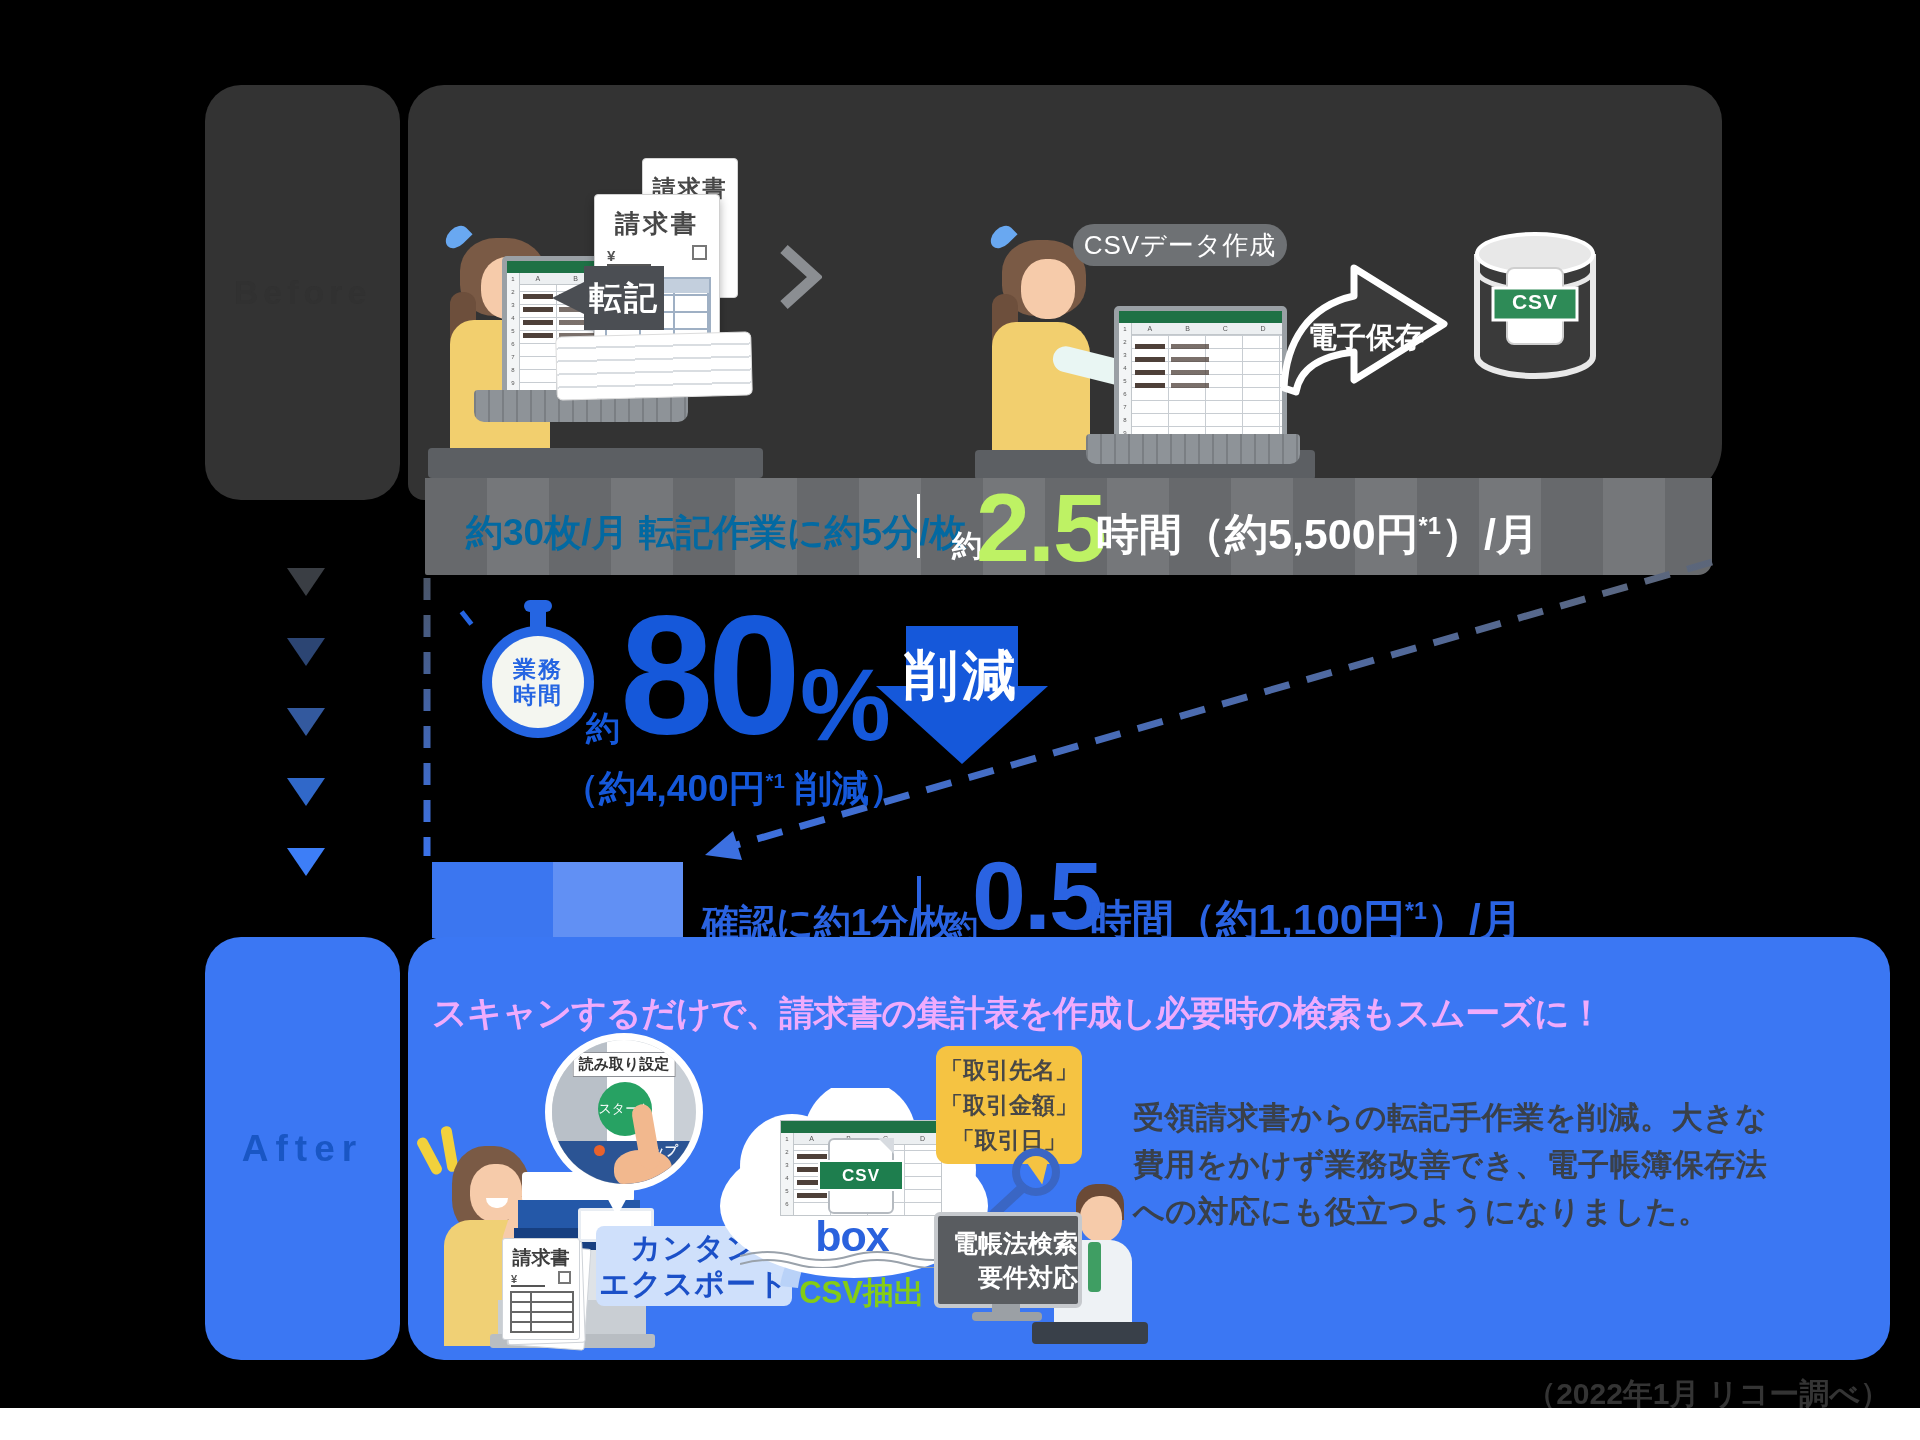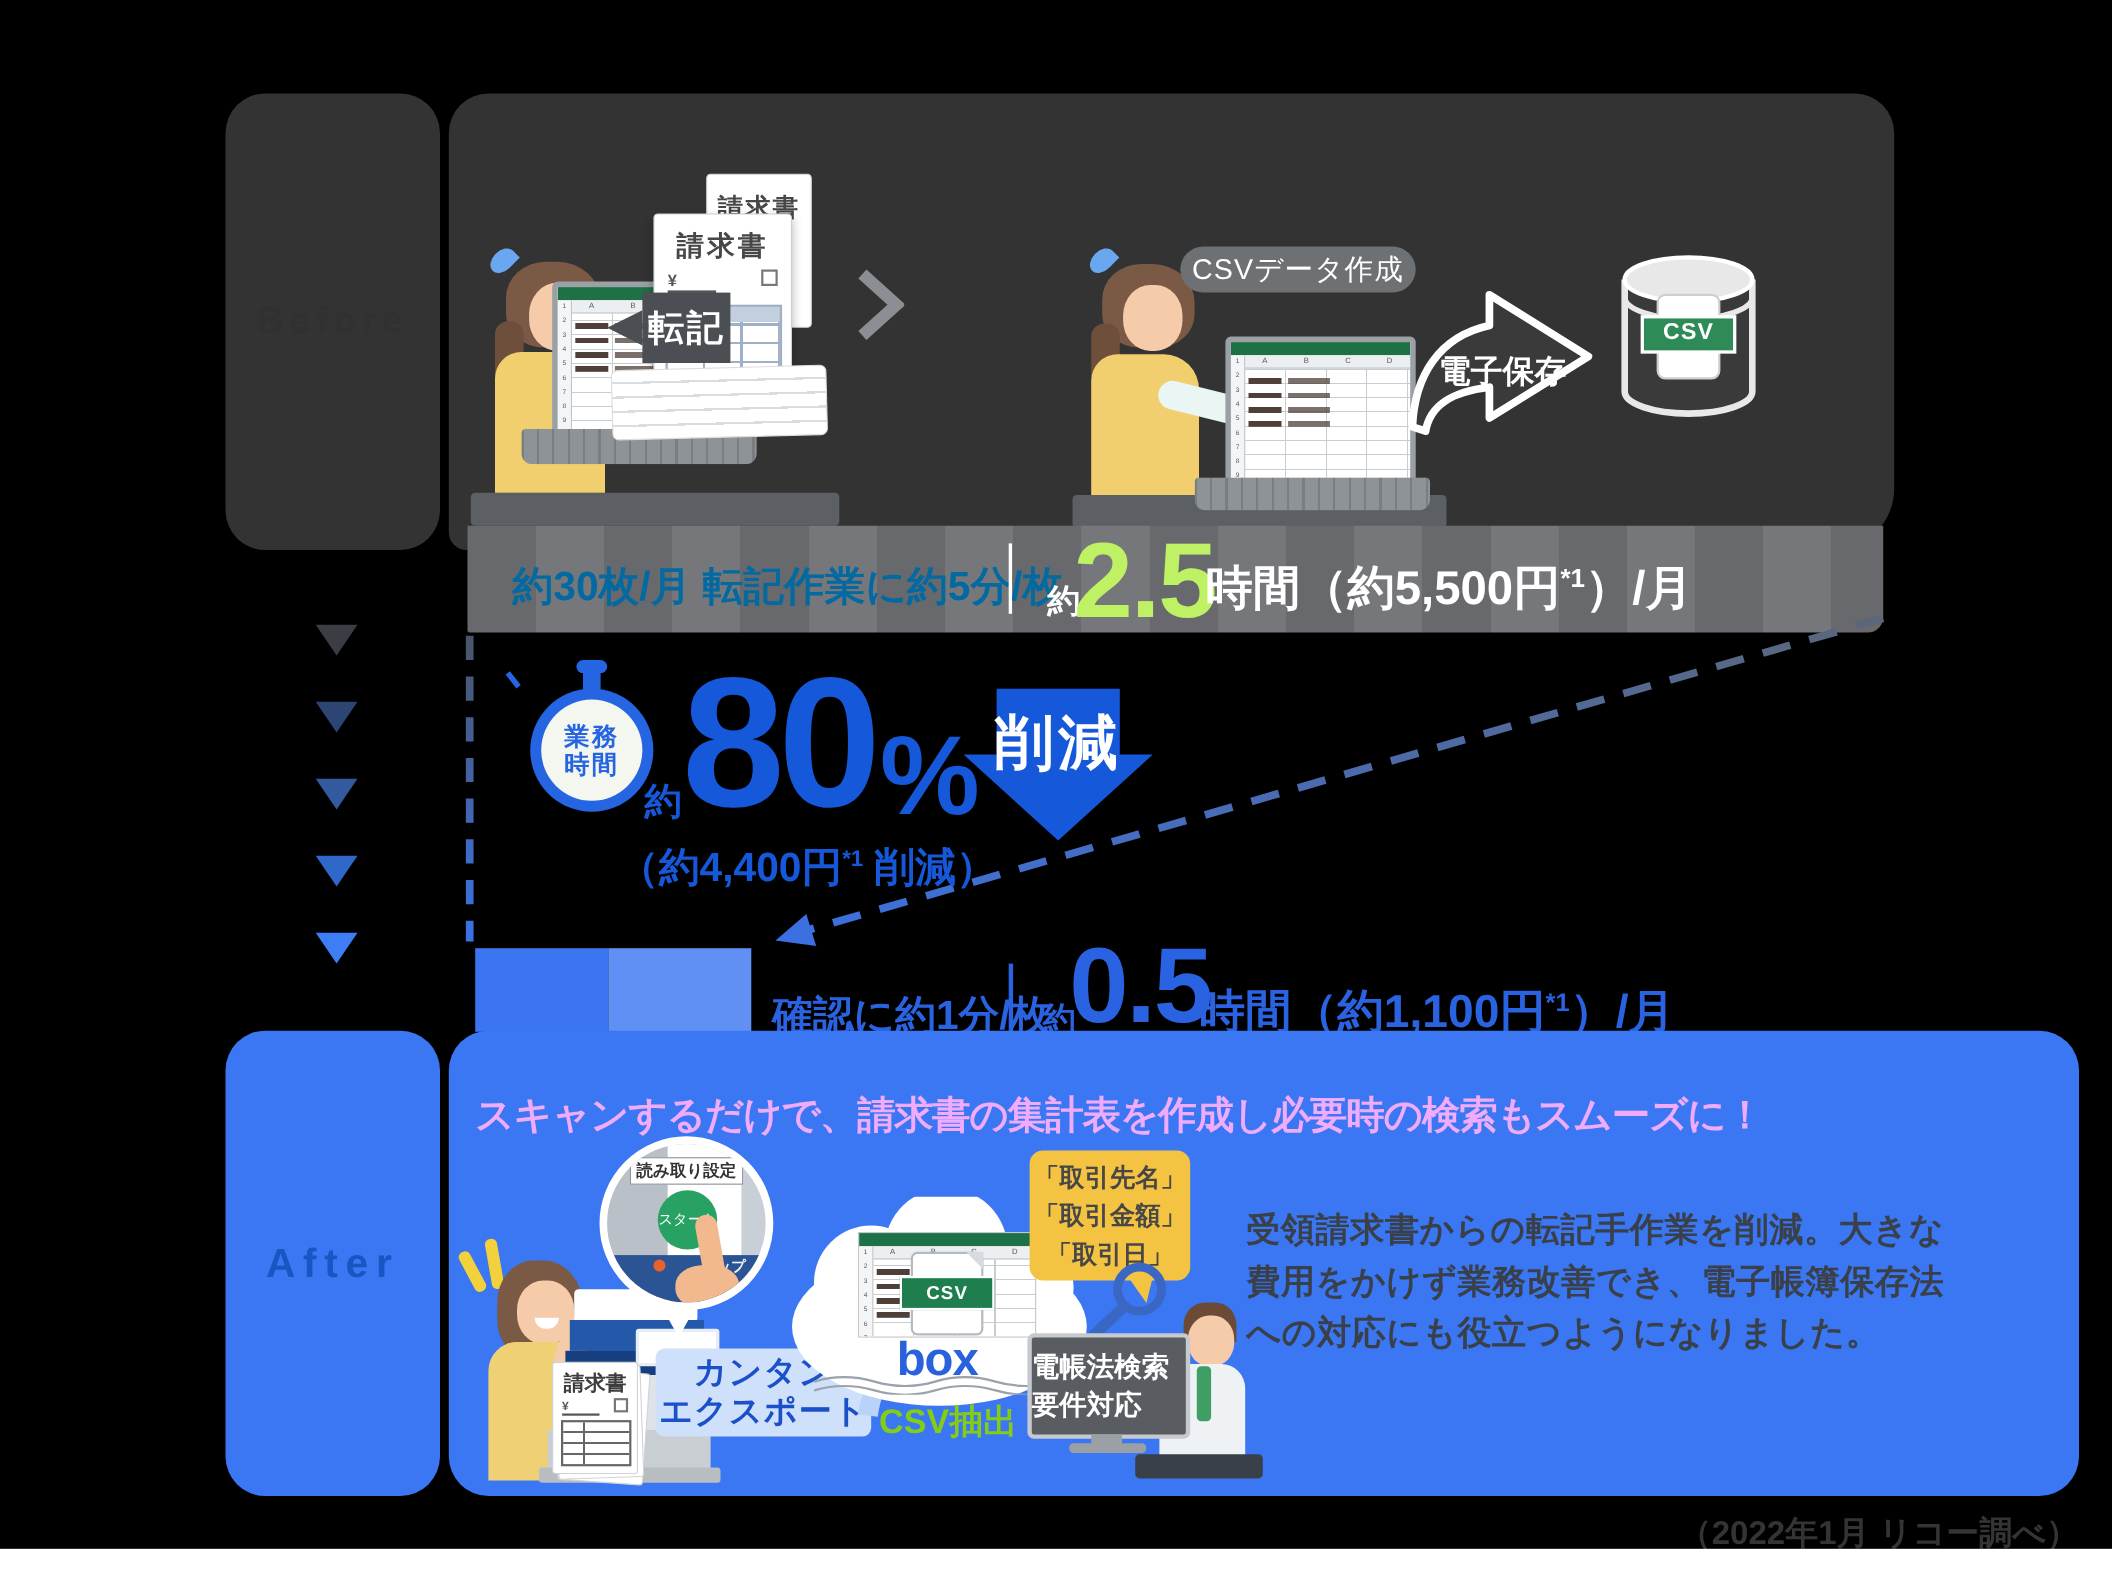--- a/index.html
+++ b/index.html
@@ -198,21 +198,21 @@
                border-top:26px solid #f5c342;transform:rotate(-18deg);}
   .glass-svg{left:984px;top:1146px;}
 
   .man-hair{left:1076px;top:1184px;width:48px;height:36px;background:#6b4a36;border-radius:20px 20px 0 0;}
   .man-face{left:1080px;top:1196px;width:42px;height:46px;background:#f6cbaa;border-radius:46%;}
   .man-body{left:1054px;top:1240px;width:78px;height:94px;background:#eef2f5;border-radius:22px 22px 0 0;}
   .man-tie{left:1088px;top:1242px;width:13px;height:50px;background:#3f9e63;border-radius:4px;}
   .man-arm{left:1036px;top:1268px;width:44px;height:16px;background:#eef2f5;border-radius:8px;transform:rotate(-14deg);}
   .man-desk{left:1032px;top:1322px;width:116px;height:22px;background:#394049;border-radius:4px;}
   .monitor{left:934px;top:1212px;width:140px;height:88px;background:#595c60;border:4px solid #c6c9cd;border-radius:6px;
-           display:flex;flex-direction:column;align-items:flex-start;justify-content:center;}
+           display:flex;flex-direction:column;align-items:flex-end;justify-content:center;}
   .monitor span{color:#fff;font-size:25px;line-height:34px;font-weight:bold;}
   .mon-stand{left:992px;top:1304px;width:28px;height:10px;background:#9ba0a5;}
   .mon-base{left:972px;top:1312px;width:70px;height:9px;background:#9ba0a5;border-radius:4px;}
 
   .after-paragraph{left:1133px;top:1094px;}
   .after-paragraph div{color:#39404a;font-size:31px;line-height:47px;font-weight:bold;letter-spacing:.5px;}
 
   .credit{right:30px;top:1374px;color:#343434;font-size:30px;font-weight:bold;}
   .bottom-strip{left:0;top:1408px;width:1920px;height:32px;background:#fff;}
 </style>

